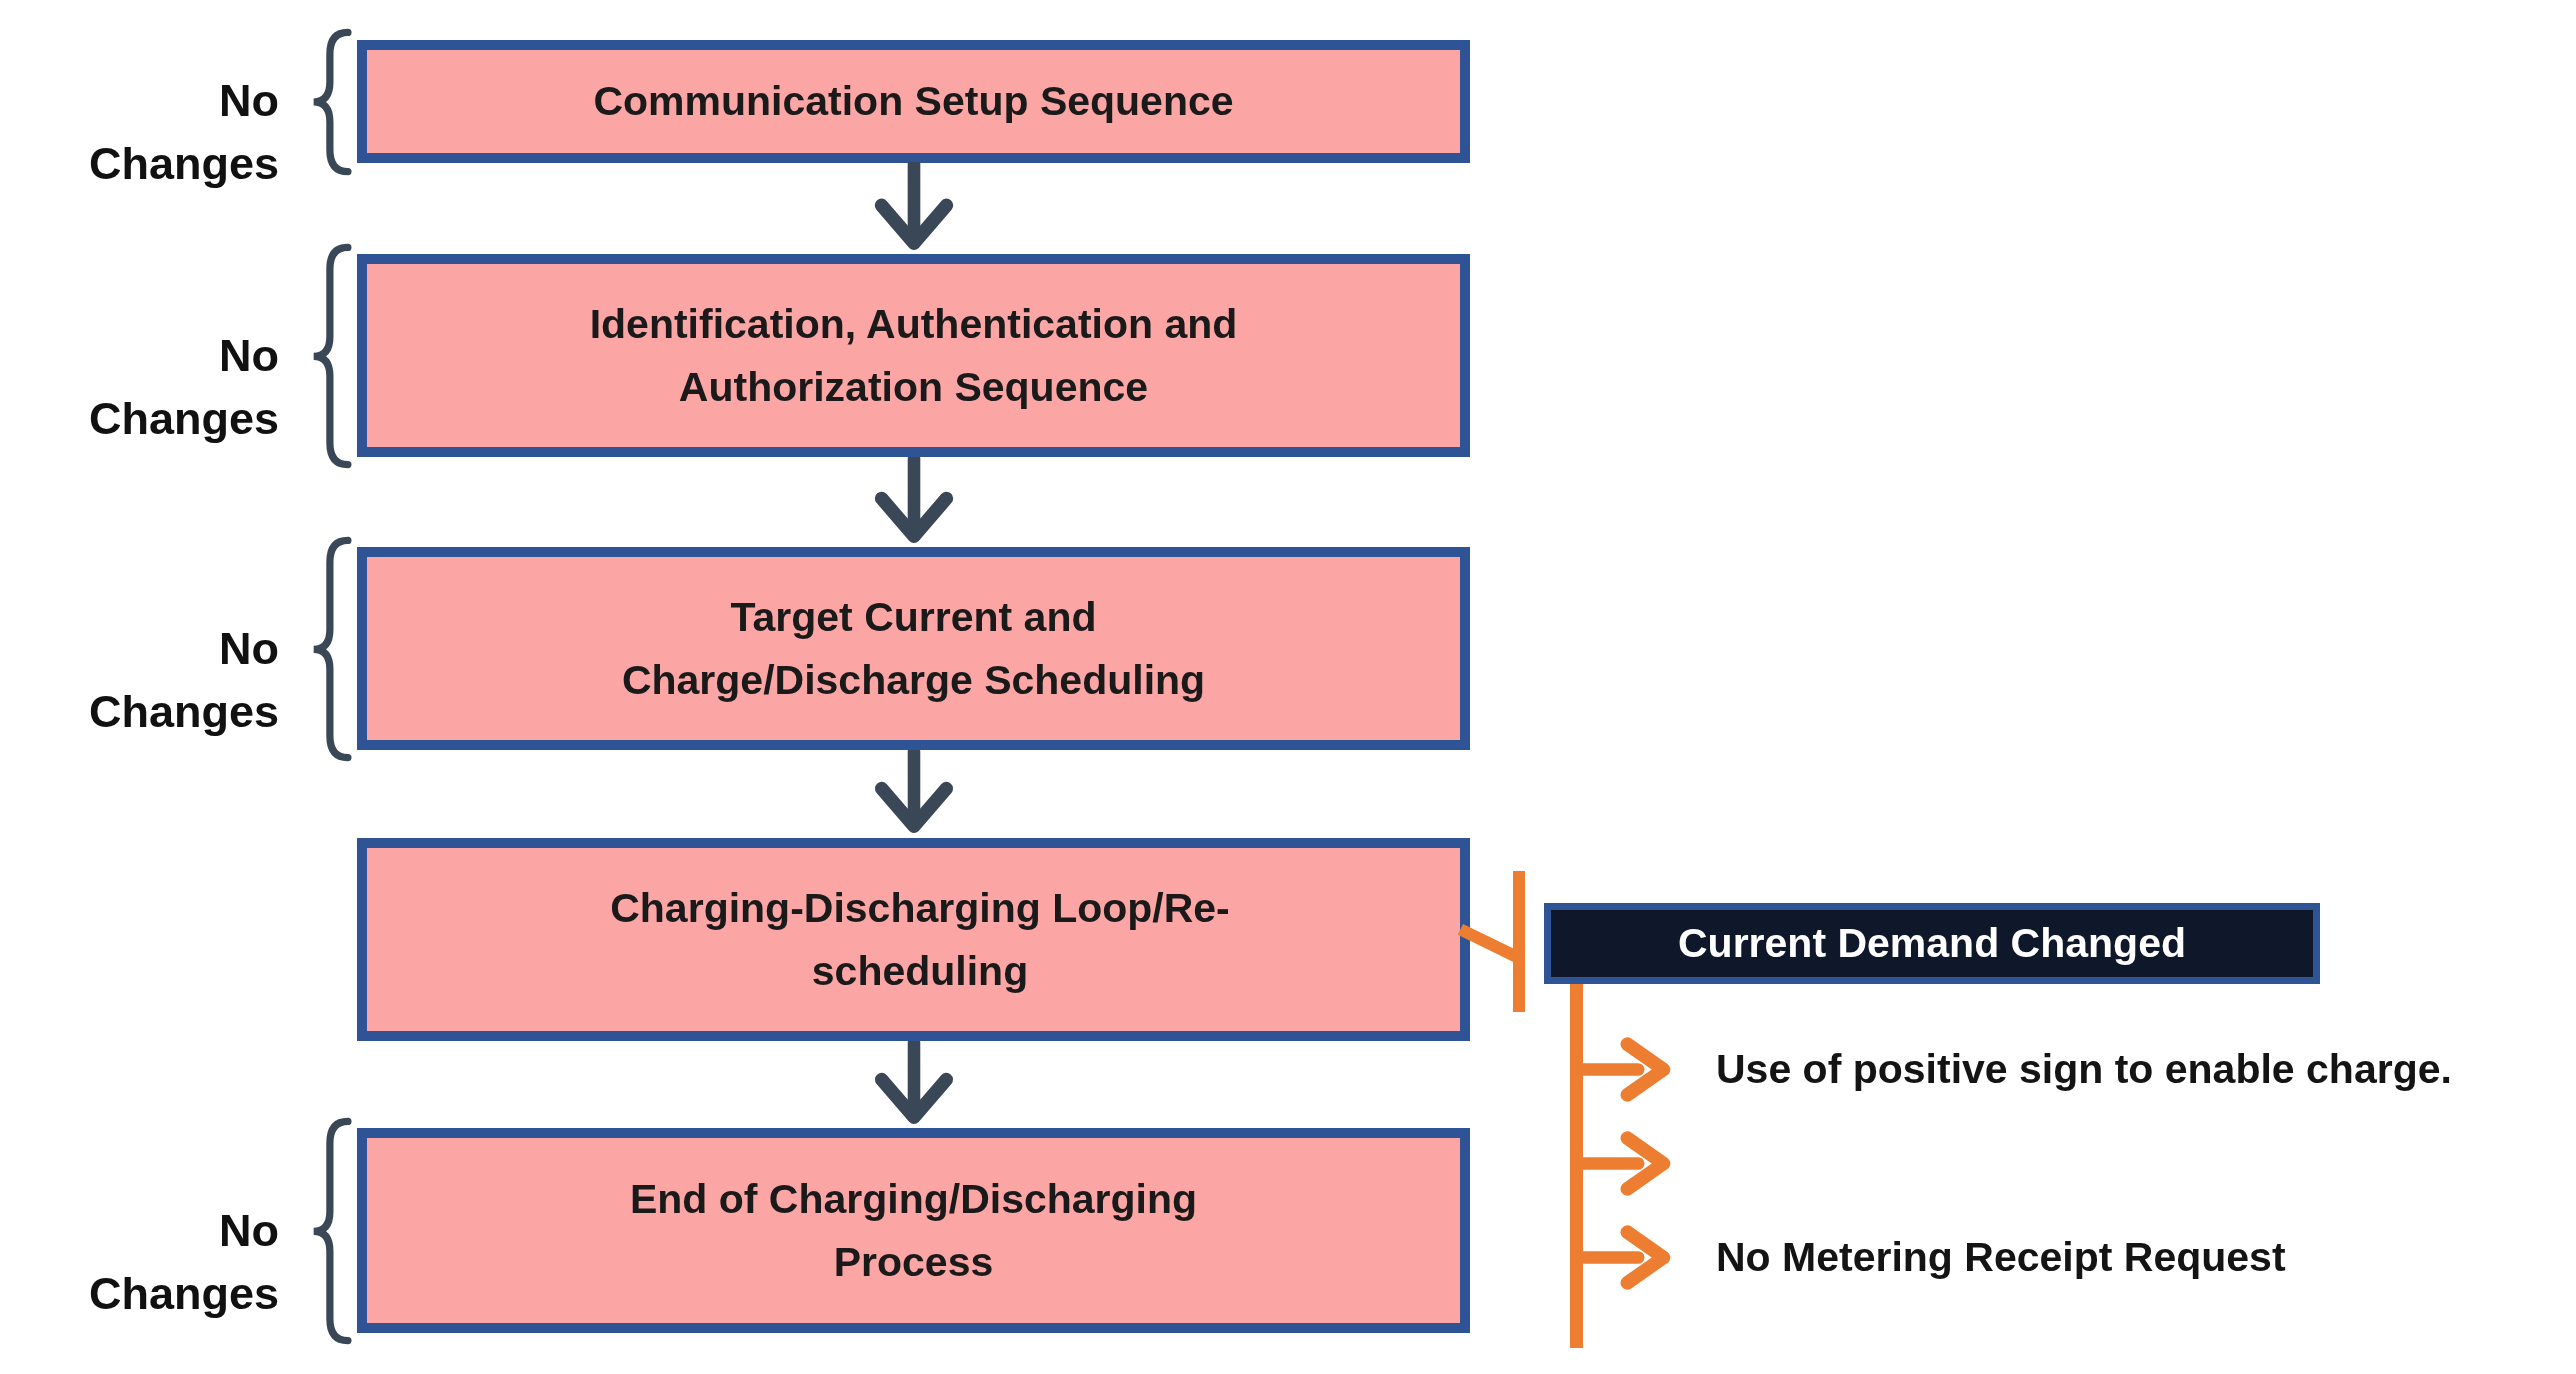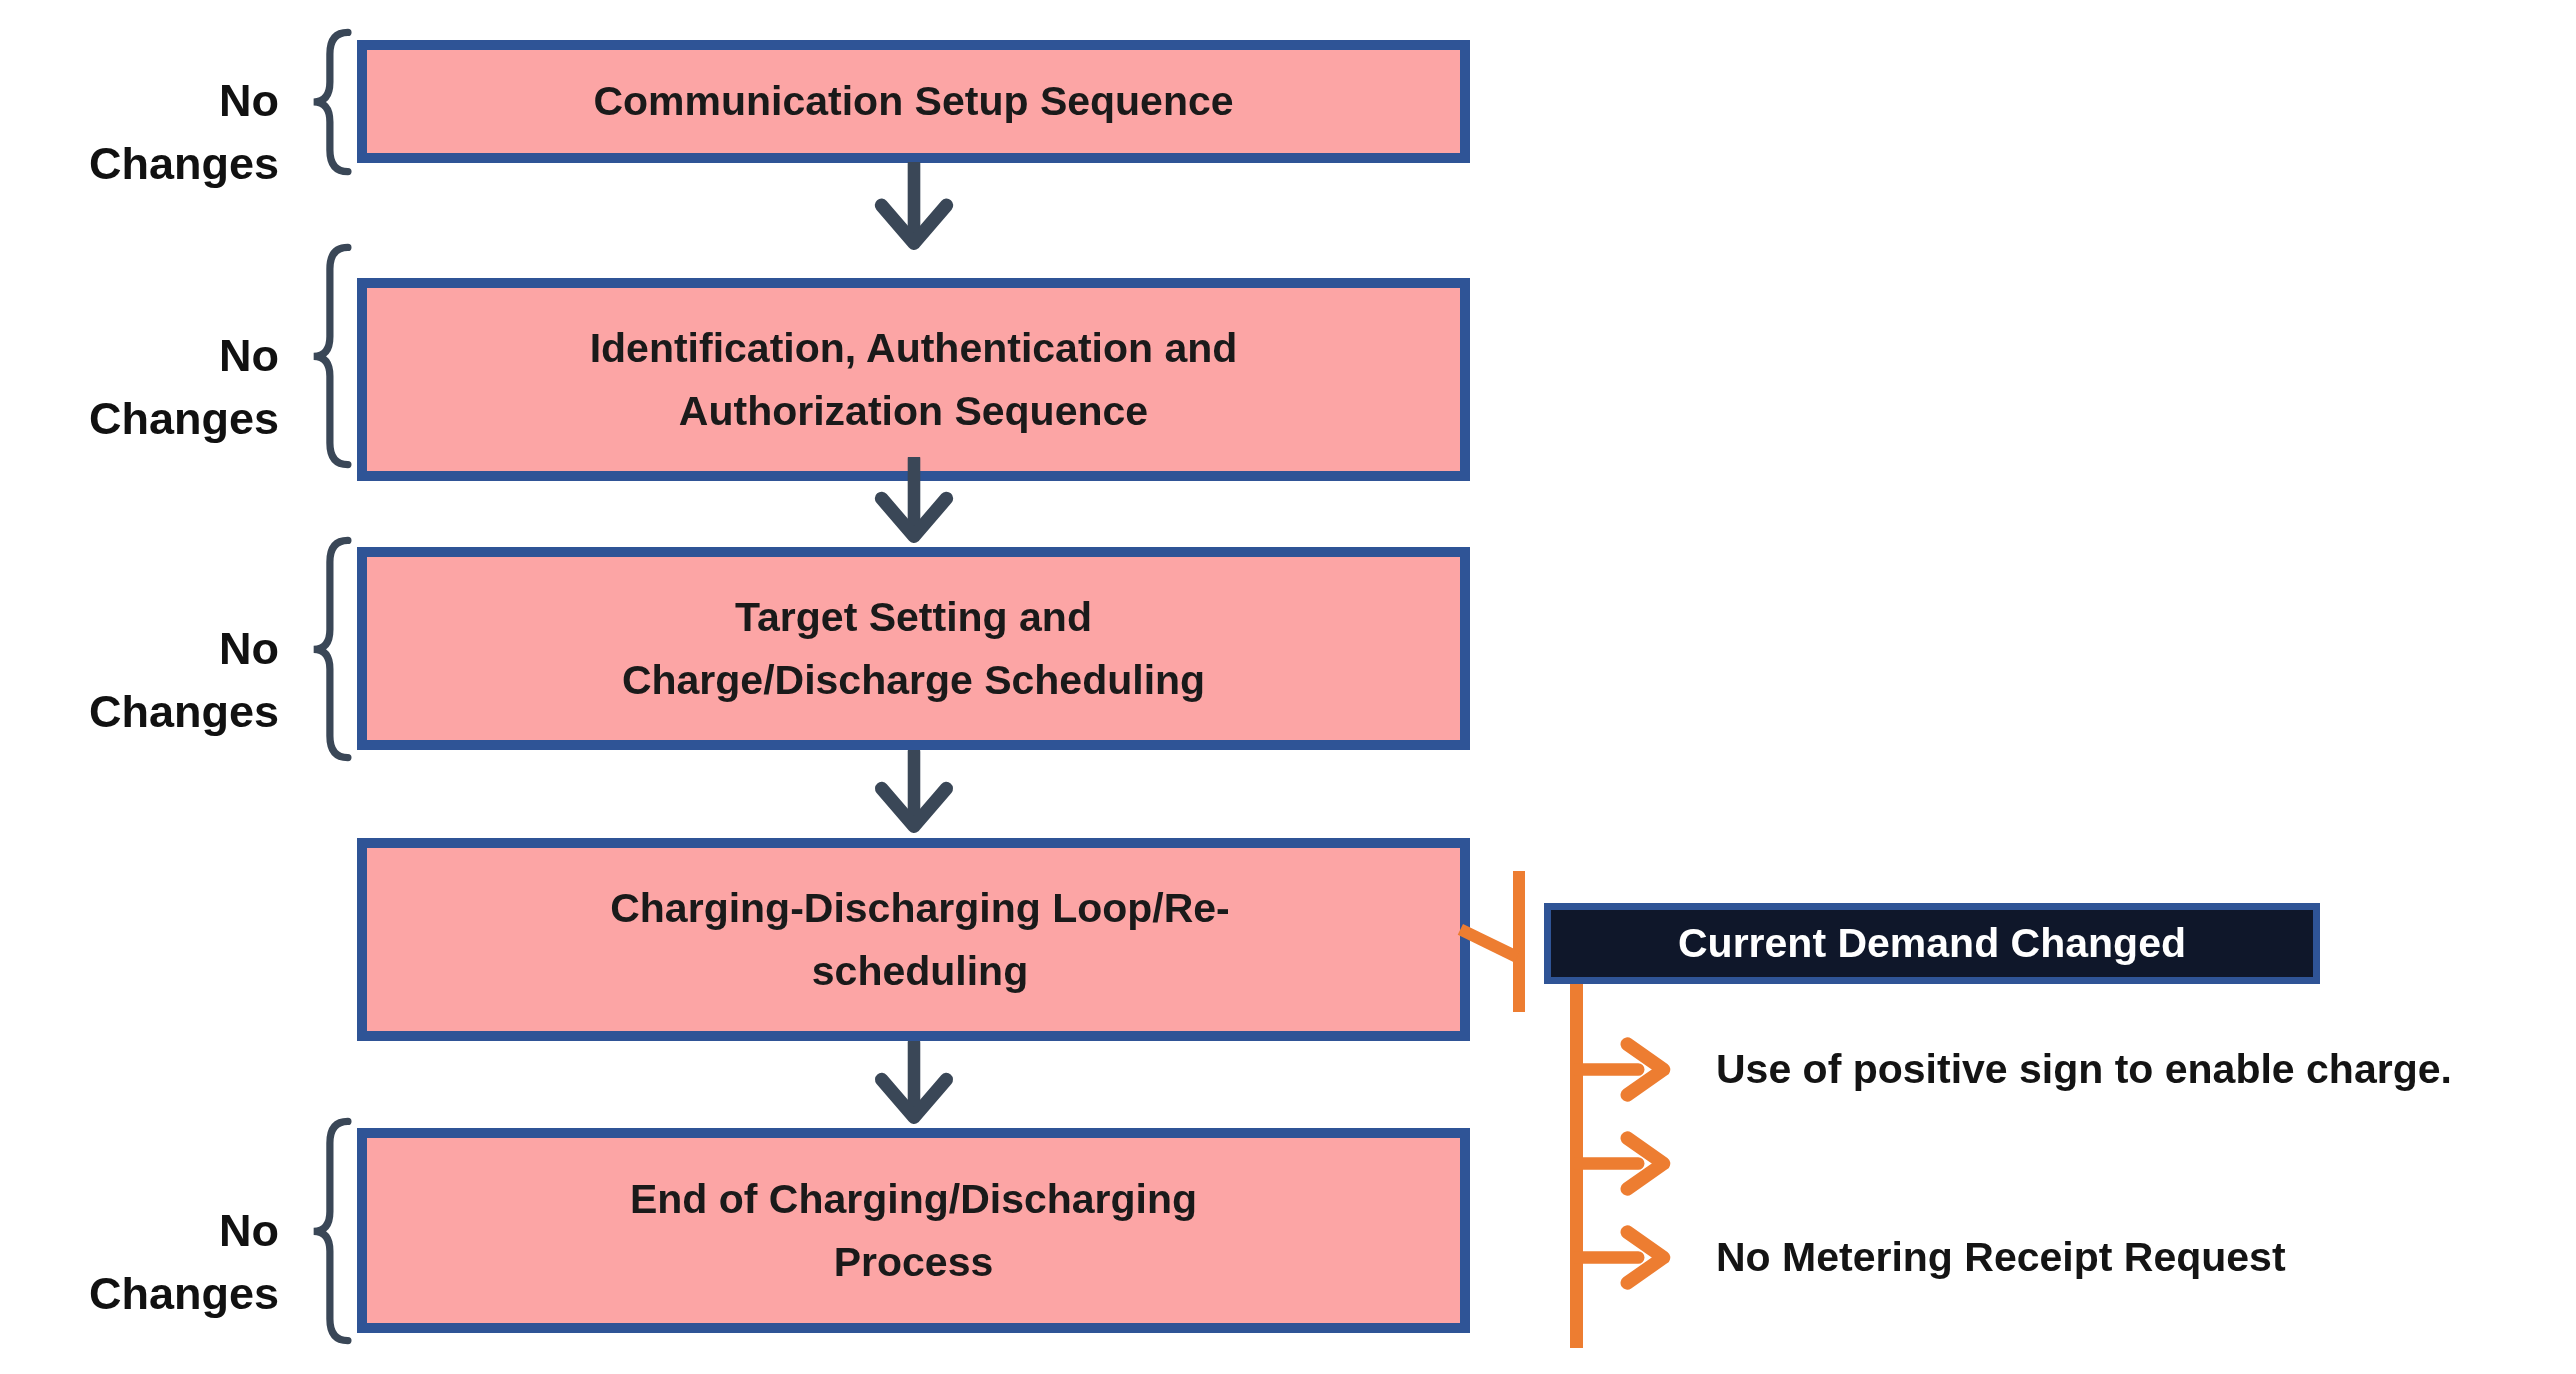--- a/index.html
+++ b/index.html
@@ -82,23 +82,23 @@
     <path d="M 42 6 Q 22 6 22 30 L 22 105 Q 22 127 4 127 Q 22 127 22 149 L 22 223 Q 22 247 42 247" fill="none" stroke="#3A4757" stroke-width="8" stroke-linecap="round"></path>
   </svg>
   <svg class="brace-svg" style="top:535px;" width="47" height="228" viewBox="0 0 52 253">
     <path d="M 42 6 Q 22 6 22 30 L 22 105 Q 22 127 4 127 Q 22 127 22 149 L 22 223 Q 22 247 42 247" fill="none" stroke="#3A4757" stroke-width="8" stroke-linecap="round"></path>
   </svg>
   <svg class="brace-svg" style="top:1116px;" width="47" height="230" viewBox="0 0 52 255">
     <path d="M 42 6 Q 22 6 22 30 L 22 106 Q 22 128 4 128 Q 22 128 22 150 L 22 225 Q 22 249 42 249" fill="none" stroke="#3A4757" stroke-width="8" stroke-linecap="round"></path>
   </svg>
 
   <div class="flow-box" style="top:40px;height:123px;">Communication Setup Sequence</div>
-  <div class="flow-box" style="top:254px;height:203px;margin-top:24px;">Identification, Authentication and
+  <div class="flow-box" style="top:254px;height:203px;">Identification, Authentication and
 Authorization Sequence</div>
-  <div class="flow-box" style="top:547px;height:203px;">Target Setting and
+  <div class="flow-box" style="top:547px;height:203px;">Target Current and
 Charge/Discharge Scheduling</div>
   <div class="flow-box" style="top:838px;height:203px;padding-left:13px;">Charging-Discharging Loop/Re-
 scheduling</div>
   <div class="flow-box" style="top:1128px;height:205px;">End of Charging/Discharging
 Process</div>
 
   <svg class="arrow-svg" style="top:162px;" width="130" height="92" viewBox="0 0 144 102">
     <line x1="72" y1="2" x2="72" y2="88" stroke="#3A4757" stroke-width="14" stroke-linecap="round"></line>
     <polyline points="36,48 72,90 108,48" fill="none" stroke="#3A4757" stroke-width="15" stroke-linecap="round" stroke-linejoin="round"></polyline>
   </svg>

